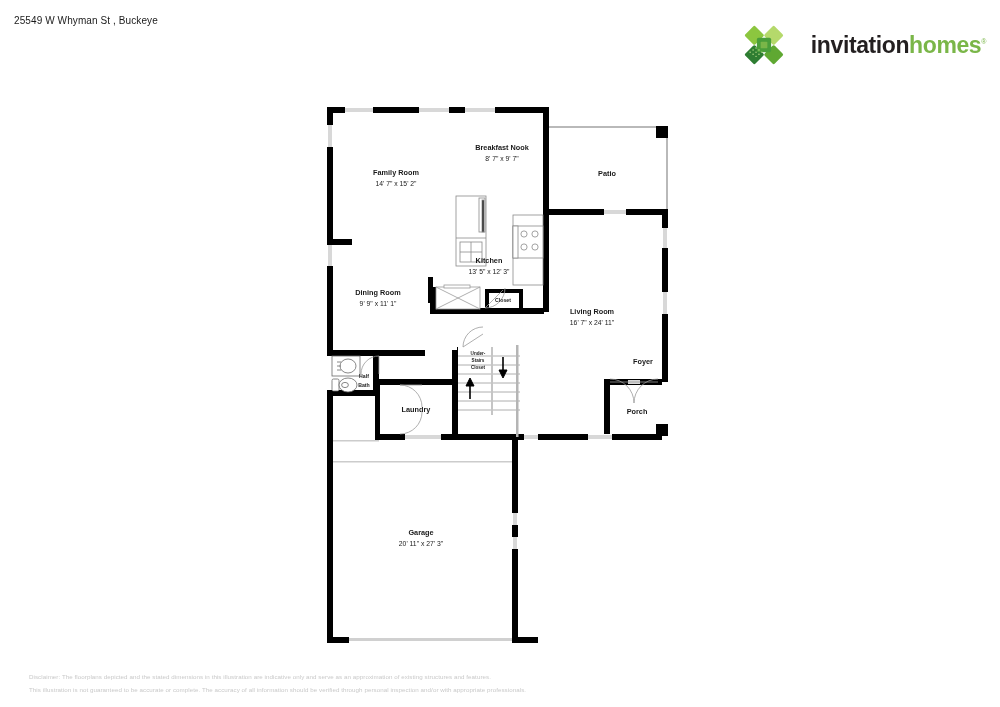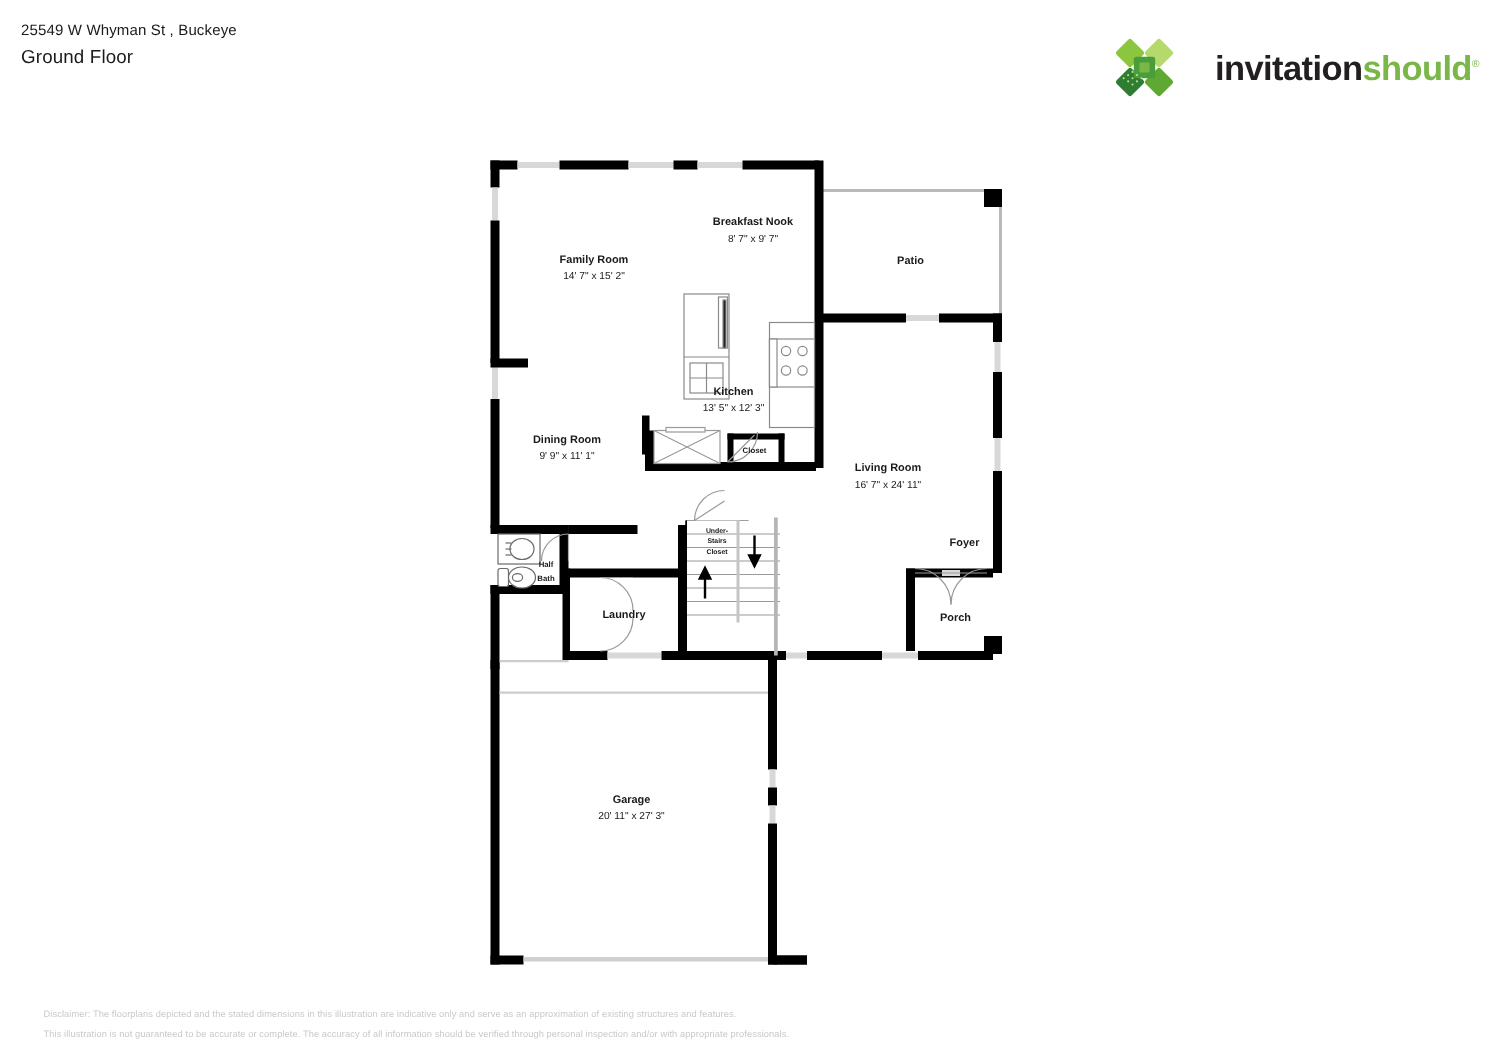--- a/index.html
+++ b/index.html
@@ -108,21 +108,20 @@
     font-weight: bold;
     fill: #1a1a1a;
     text-anchor: middle;
   }
 </style>
 </head>
 <body>
 
 <div class="header">
   <div class="addr">25549 W Whyman St , Buckeye</div>
-  <div class="floor">Ground Floor</div>
 </div>
 
 <div class="logo">
   <svg class="logo-mark" viewBox="0 0 100 100">
     <g transform="translate(50,50)">
       <rect x="-40" y="-40" width="34" height="34" rx="4" transform="rotate(45 -23 -23)" fill="#8cc63f"></rect>
       <rect x="6" y="-40" width="34" height="34" rx="4" transform="rotate(45 23 -23)" fill="#b5d96b"></rect>
       <rect x="-40" y="6" width="34" height="34" rx="4" transform="rotate(45 -23 23)" fill="#2e7d32"></rect>
       <rect x="6" y="6" width="34" height="34" rx="4" transform="rotate(45 23 23)" fill="#5fa832"></rect>
       <rect x="-17" y="-17" width="34" height="34" rx="4" fill="#4a9e3a"></rect>
@@ -134,21 +133,21 @@
         <circle cx="-26" cy="22" r="1.7"></circle>
           <circle cx="-12" cy="22" r="1.7"></circle>
         <circle cx="-19" cy="27" r="1.7"></circle>
           <circle cx="-33" cy="17" r="1.7"></circle>
         <circle cx="-5" cy="17" r="1.7"></circle>
       </g>
       <rect x="-8" y="-8" width="16" height="16" rx="2" fill="#7ab648"></rect>
     </g>
   </svg>
   <div class="logo-text">
-    <span class="w1">invitation</span><span class="w2">should</span><span class="logo-tm">®</span>
+    <span class="w1">invitation</span><span class="w2">homes</span><span class="logo-tm">®</span>
   </div>
 </div>
 
 <div class="plan-wrap">
 <svg width="1000" height="707" viewBox="0 0 1000 707" xmlns="http://www.w3.org/2000/svg">
 
   <g>
     <rect x="546" y="126" width="122" height="2" fill="#b9b9b9"></rect>
     <rect x="666" y="128" width="2" height="84" fill="#b9b9b9"></rect>
     <rect x="656" y="126" width="12" height="12" fill="#000000"></rect>

